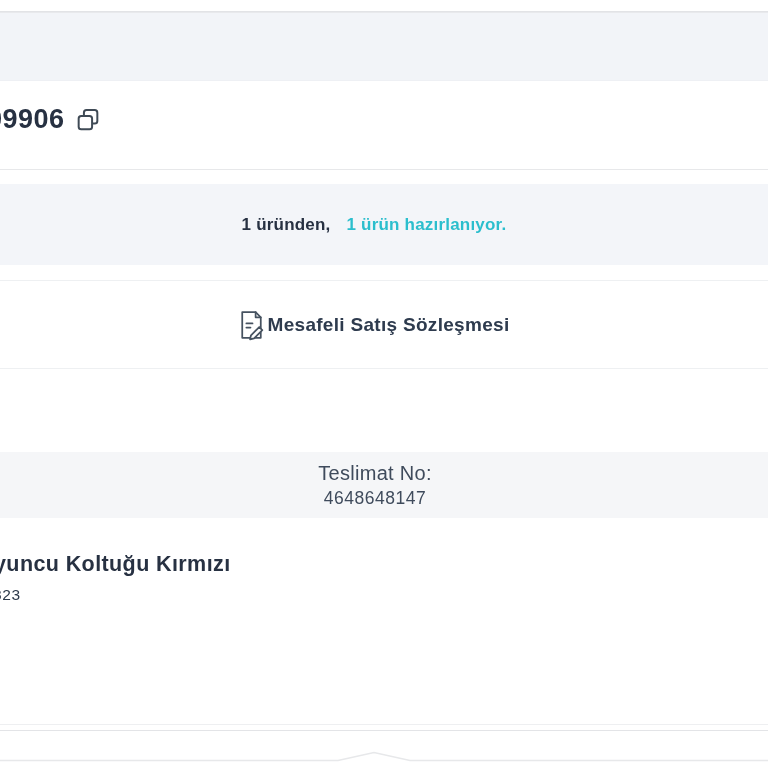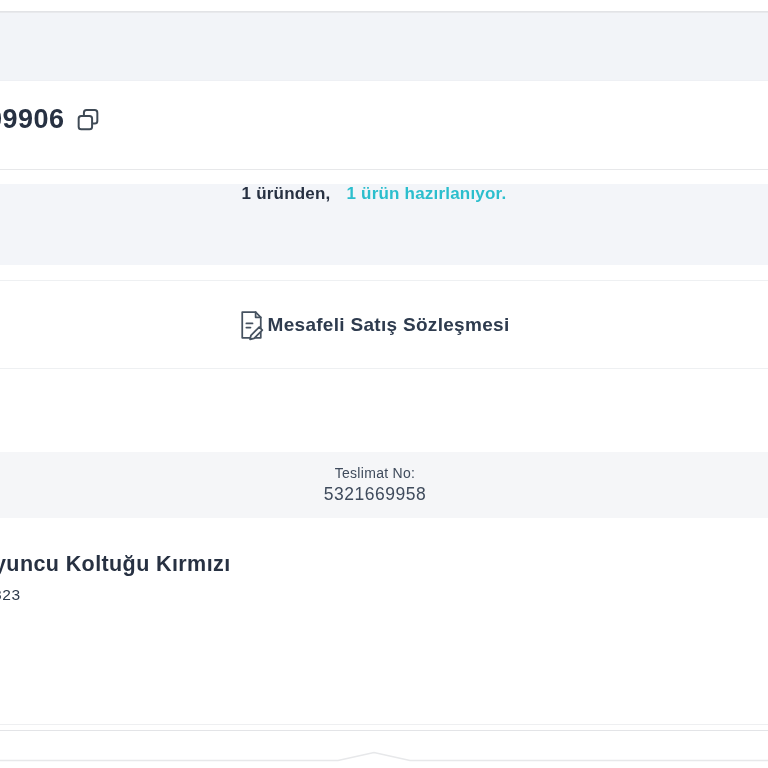--- a/index.html
+++ b/index.html
@@ -19,34 +19,34 @@
   .order-number{left:-13px;top:104px;font-size:27px;font-weight:600;
     letter-spacing:0.5px;color:#273142;white-space:nowrap;}
   .copy-btn{left:72px;top:104px;width:32px;height:32px;border:none;background:transparent;
     padding:0;cursor:pointer;display:flex;align-items:center;justify-content:center;}
 
   .divider{left:0;right:0;height:1px;background:#e7e8ea;}
   .divider.soft{background:#eef0f2;}
 
   
   .status-banner{left:0;right:0;top:184px;height:81px;background:#f3f5f9;
-    display:flex;justify-content:center;padding-right:20px;
+    display:flex;align-items:center;justify-content:center;padding-right:20px;
     font-size:17px;font-weight:700;letter-spacing:0.2px;}
   .status-banner .hl{color:#2bbecd;margin-left:16px;}
 
   
   .contract-row{left:0;right:0;top:292px;height:66px;display:flex;align-items:center;
     justify-content:center;padding-right:24px;gap:0;cursor:pointer;background:#ffffff;}
   .contract-label{font-size:19px;font-weight:700;letter-spacing:0.3px;color:#2e3b4e;}
 
   
   .delivery-band{left:0;right:0;top:452px;height:66px;background:#f5f6f8;
     display:flex;flex-direction:column;align-items:center;justify-content:center;
     padding-right:18px;gap:3px;}
-  .delivery-label{font-size:14px;color:#3f4b5c;letter-spacing:0.3px;}
+  .delivery-label{font-size:20px;color:#3f4b5c;letter-spacing:0.3px;}
   .delivery-value{font-size:17.5px;color:#3f4b5c;letter-spacing:0.5px;}
 
   
   .product-name{left:-6px;top:552px;font-size:21.5px;font-weight:600;
     letter-spacing:0.4px;color:#273142;white-space:nowrap;}
   .product-code{left:-7px;top:586px;font-size:15.5px;color:#2d3a4a;
     letter-spacing:0.6px;white-space:nowrap;}
   .qty-col{left:478px;top:554px;width:126px;text-align:center;}
   .qty-label{font-size:16px;color:#a9b1bf;font-weight:600;letter-spacing:0.4px;}
   .qty-value{margin-top:10px;font-size:20px;font-weight:600;color:#273142;}
@@ -95,21 +95,21 @@
         <path d="M15.5 26.5 L23.5 18.5 L26.5 21.5 L18.5 29.5 L14.6 30.4 Z" fill="#ffffff"></path>
       </svg>
     </span>
     <span class="contract-label">Mesafeli Satış Sözleşmesi</span>
   </div>
 
   <div class="abs divider soft" style="top:368px"></div>
 
   <div class="abs delivery-band">
     <div class="delivery-label">Teslimat No:</div>
-    <div class="delivery-value">5321669958</div>
+    <div class="delivery-value">4648648147</div>
   </div>
 
   <div class="abs product-name">yuncu Koltuğu Kırmızı</div>
   <div class="abs product-code">823</div>
 
 
   <div class="abs divider card-edge-1"></div>
   <div class="abs divider card-edge-2"></div>
 
   <div class="abs notch-wrap">

